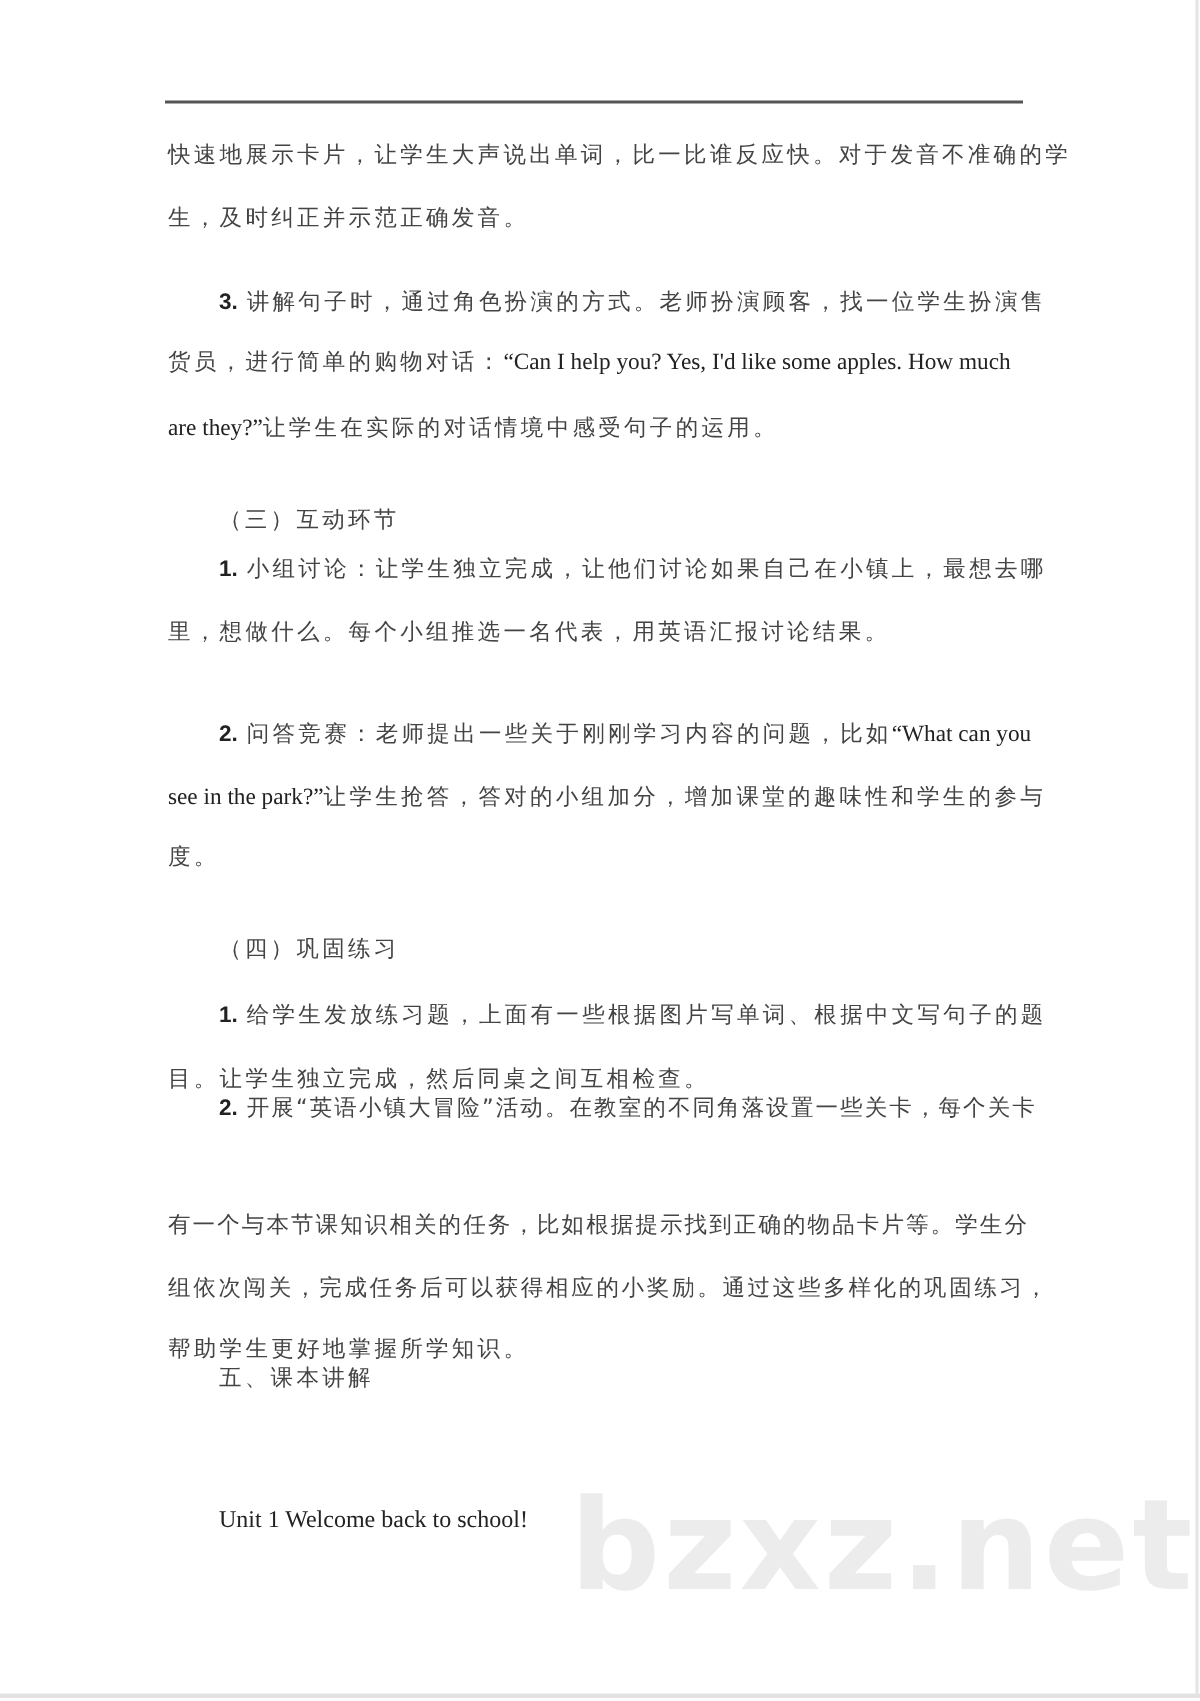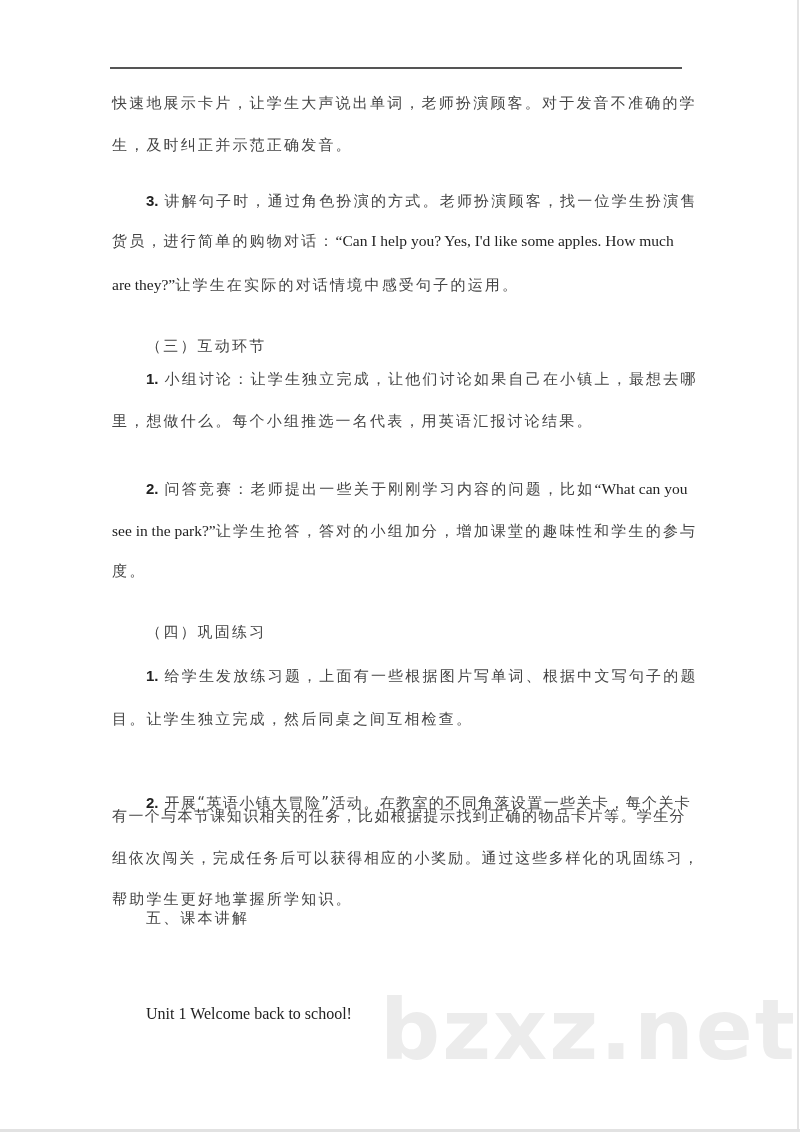--- a/index.html
+++ b/index.html
@@ -24,42 +24,42 @@
     font-size: 84px; color: #ececec; letter-spacing: 2px; line-height: 1;
   }
 </style>
 </head>
 <body>
 
 <div class="page-border-right"></div>
 <div class="page-border-bottom"></div>
 <div class="header-rule"></div>
 
-<div class="line" style="top:93px">快速地展示卡片，让学生大声说出单词，老师扮演顾客。对于发音不准确的学</div>
+<div class="line" style="top:93px">快速地展示卡片，让学生大声说出单词，比一比谁反应快。对于发音不准确的学</div>
 <div class="line" style="top:135px">生，及时纠正并示范正确发音。</div>
 
 <div class="line indent" style="top:191px"><span class="num">3.</span><span>讲解句子时，通过角色扮演的方式。老师扮演顾客，找一位学生扮演售</span></div>
 <div class="line" style="top:231px"><span>货员，进行简单的购物对话：</span><span class="en">“Can I help you? Yes, I'd like some apples. How much</span></div>
 <div class="line" style="top:275px"><span class="en">are they?”</span><span>让学生在实际的对话情境中感受句子的运用。</span></div>
 
 <div class="line heading" style="top:325px">（三）互动环节</div>
 
 <div class="line indent" style="top:369px"><span class="num">1.</span><span>小组讨论：让学生独立完成，让他们讨论如果自己在小镇上，最想去哪</span></div>
 <div class="line" style="top:411px">里，想做什么。每个小组推选一名代表，用英语汇报讨论结果。</div>
 
 <div class="line indent" style="top:479px"><span class="num">2.</span><span>问答竞赛：老师提出一些关于刚刚学习内容的问题，比如</span><span class="en">“What can you</span></div>
 <div class="line" style="top:521px"><span class="en">see in the park?”</span><span>让学生抢答，答对的小组加分，增加课堂的趣味性和学生的参与</span></div>
 <div class="line" style="top:561px">度。</div>
 
 <div class="line heading" style="top:611px">（四）巩固练习</div>
 
 <div class="line indent" style="top:666px"><span class="num">1.</span><span>给学生发放练习题，上面有一些根据图片写单词、根据中文写句子的题</span></div>
 <div class="line" style="top:709px">目。让学生独立完成，然后同桌之间互相检查。</div>
 
-<div class="line indent" style="top:793px; letter-spacing:1.4px"><span class="num">2.</span><span>开展“英语小镇大冒险”活动。在教室的不同角落设置一些关卡，每个关卡</span></div>
+<div class="line indent" style="top:728px; letter-spacing:1.4px"><span class="num">2.</span><span>开展“英语小镇大冒险”活动。在教室的不同角落设置一些关卡，每个关卡</span></div>
 <div class="line" style="top:806px; letter-spacing:1.4px">有一个与本节课知识相关的任务，比如根据提示找到正确的物品卡片等。学生分</div>
 <div class="line" style="top:848px; letter-spacing:1.8px">组依次闯关，完成任务后可以获得相应的小奖励。通过这些多样化的巩固练习，</div>
 <div class="line" style="top:889px">帮助学生更好地掌握所学知识。</div>
 
 <div class="line heading" style="top:897px">五、课本讲解</div>
 
 <div class="watermark">bzxz.net</div>
 
 <div class="line heading en" style="top:993px; font-size:16px;text-align:right;">Unit 1 Welcome back to school!</div>
 

